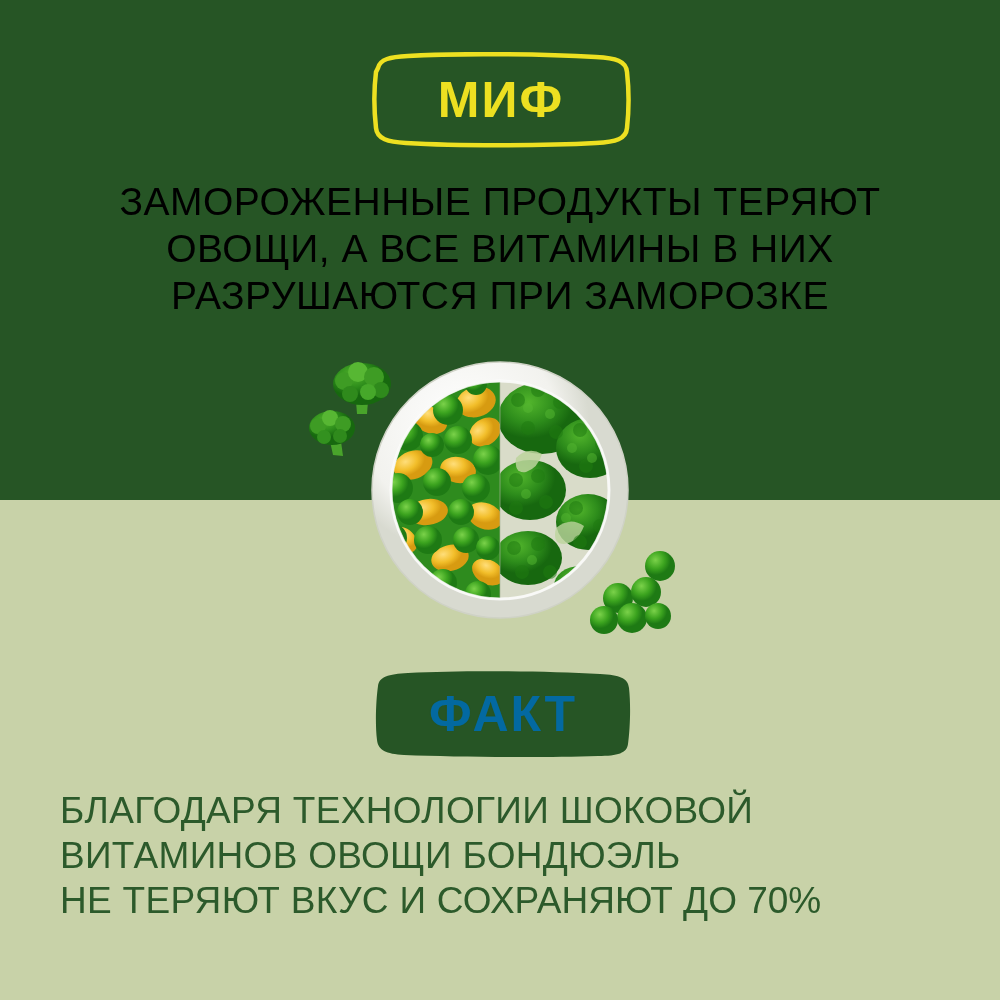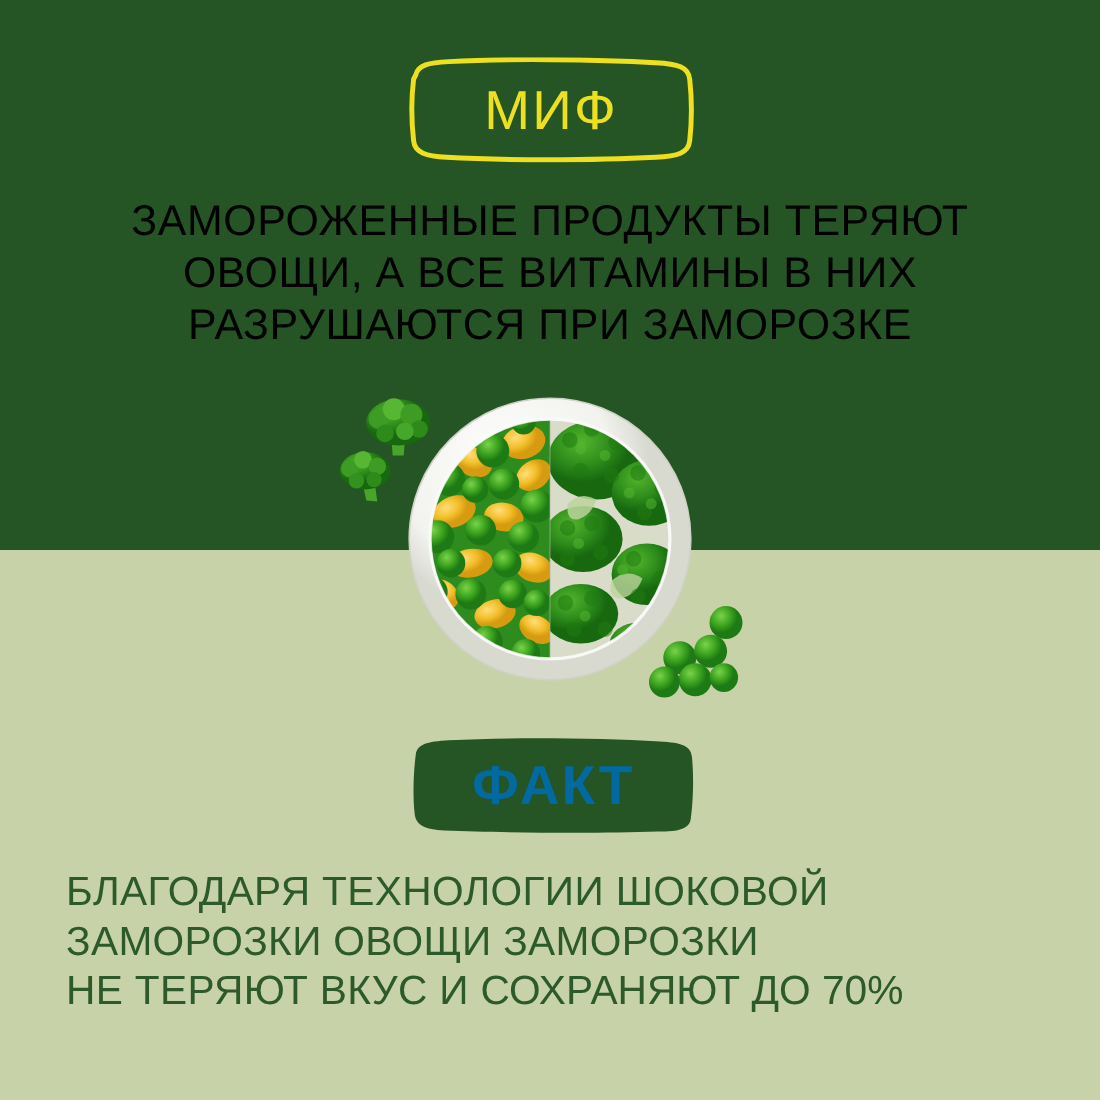--- a/index.html
+++ b/index.html
@@ -21,21 +21,21 @@
   }
 
   
   .myth-badge{
     position:absolute;left:368px;top:52px;width:266px;height:96px;
   }
   .myth-badge svg{position:absolute;left:0;top:0;}
   .myth-badge .badge-label{
     position:absolute;left:0;top:0;width:266px;height:96px;
     display:flex;align-items:center;justify-content:center;
-    font-size:50px;font-weight:normal;letter-spacing:2px;
+    font-size:50px;font-weight:bold;letter-spacing:2px;
     color:#EDE021;
     line-height:1;
     text-shadow:0 0 1px rgba(40,85,40,.35);
   }
 
   
   .myth-text{
     position:absolute;left:60px;top:178px;width:880px;
     text-align:center;color:#000000;
     font-size:39px;font-weight:300;line-height:47px;
@@ -258,17 +258,17 @@
       <path d="M4 16 C5 7, 14 4, 34 3 C92 0, 170 1, 226 4 C246 5, 254 8, 255 18
                C257 36, 256 60, 254 74 C253 83, 244 86, 224 86
                C164 88, 84 87, 30 85 C12 84, 4 80, 3 70
                C1 54, 2 30, 4 16 Z" fill="#265525"></path>
     </svg>
     <div class="badge-label">ФАКТ</div>
   </div>
 
   <div class="fact-text">
     <div>БЛАГОДАРЯ ТЕХНОЛОГИИ ШОКОВОЙ</div>
-    <div>ЗАМОРОЗКИ ОВОЩИ ЗАМОРОЗКИ</div>
+    <div>ВИТАМИНОВ ОВОЩИ БОНДЮЭЛЬ</div>
     <div><span>НЕ ТЕРЯЮТ ВКУС И </span><b>СОХРАНЯЮТ ДО 70%</b></div>
   </div>
 
 </div>
 
 </body></html>

